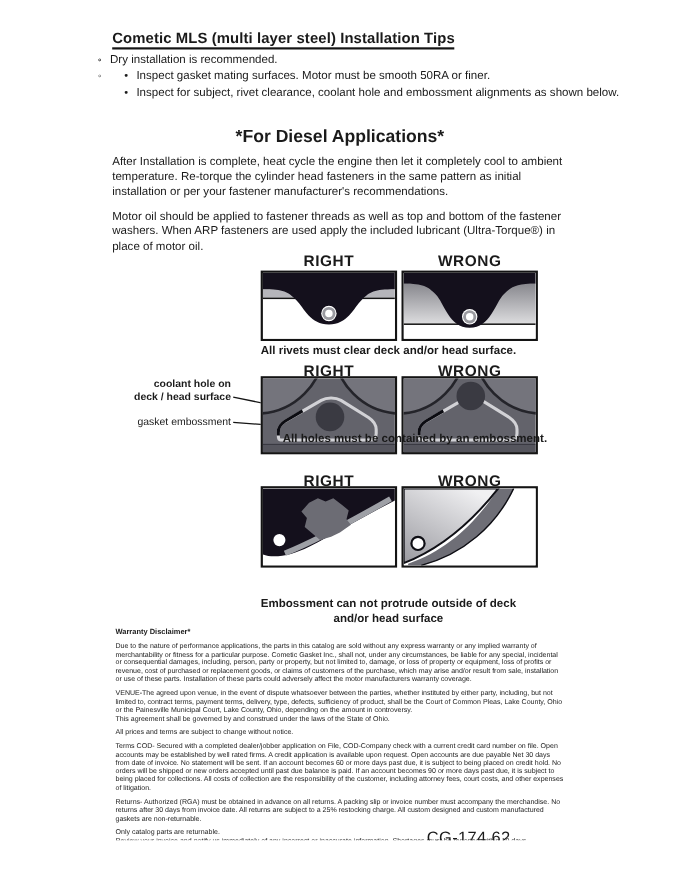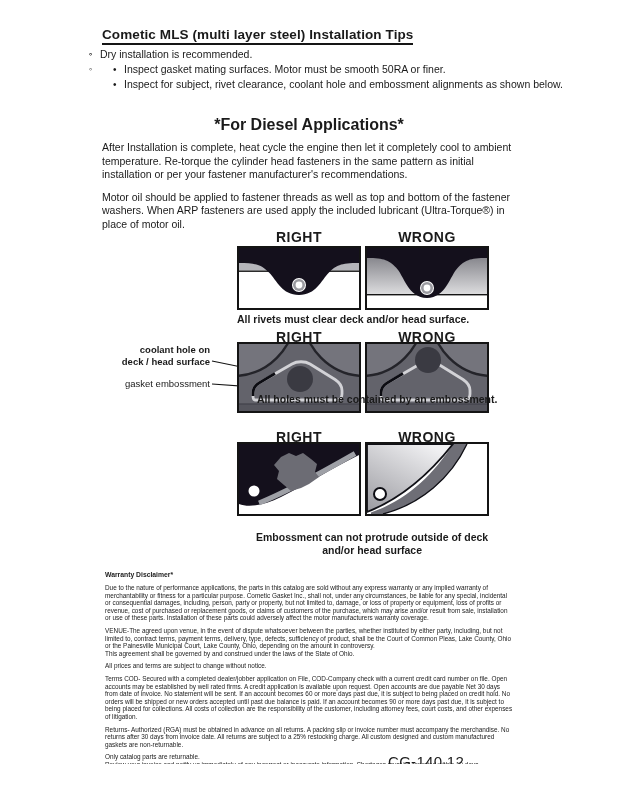--- a/index.html
+++ b/index.html
@@ -161,30 +161,30 @@
             <stop offset="1" stop-color="#f0f0f2"></stop>
         </linearGradient>
       </defs>
       <rect width="120" height="70" fill="#ffffff"></rect>
       <path d="M86,0 H100 C84,34 54,60 16,70 H4 V68.5 C40,56 66,31 86,0 Z" fill="#6e6e76"></path>
       <path d="M100,0 C84,34 54,60 16,70" fill="none" stroke="#0e0e14" stroke-width="1.3"></path>
       <path d="M0,0 H86 C64,28 36,54 0,68 Z" fill="url(#gw3)" stroke="#101016" stroke-width="1.8"></path>
       <circle cx="13" cy="50" r="6" fill="#ffffff" stroke="#0e0e14" stroke-width="2"></circle>
     </svg>
   </div>
-  <div class="dg-cap" style="left:237px; top:531px;margin-left:19px;">Embossment can not protrude outside of deck
+  <div class="dg-cap" style="left:237px; top:543px;">Embossment can not protrude outside of deck
 and/or head surface</div>
 
   <div class="legal">
     <h3>Warranty Disclaimer*</h3>
     <p>Due to the nature of performance applications, the parts in this catalog are sold without any express warranty or any implied warranty of merchantability or fitness for a particular purpose.  Cometic Gasket Inc., shall not, under any circumstances, be liable for any special, incidental or consequential damages, including, person, party or property, but not limited to, damage, or loss of property or equipment, loss of profits or revenue, cost of purchased or replacement goods, or claims of customers of the purchase, which may arise and/or result from sale, installation or use of these parts.  Installation of these parts could adversely affect the motor manufacturers warranty coverage.</p>
     <p>VENUE-The agreed upon venue, in the event of dispute whatsoever between the parties, whether instituted by either party, including, but not limited to, contract terms, payment terms, delivery, type, defects, sufficiency of product, shall be the Court of Common Pleas, Lake County, Ohio or the Painesville Municipal Court, Lake County, Ohio, depending on the amount in controversy.
 This agreement shall be governed by and construed under the laws of the State of Ohio.</p>
     <p>All prices and terms are subject to change without notice.</p>
     <p>Terms COD- Secured with a completed dealer/jobber application on File, COD-Company check with a current credit card number on file.  Open accounts may be established by well rated firms.  A credit application is available upon request.  Open accounts are due payable Net 30 days from date of invoice.  No statement will be sent.  If an account becomes 60 or more days past due, it is subject to being placed on credit hold.  No orders will be shipped or new orders accepted until past due balance is paid.  If an account becomes 90 or more days past due, it is subject to being placed for collections.  All costs of collection are the responsibility of the customer, including attorney fees, court costs, and other expenses of litigation.</p>
     <p>Returns- Authorized (RGA) must be obtained in advance on all returns.  A packing slip or invoice number must accompany the merchandise.  No returns after 30 days from invoice date.  All returns are subject to a 25% restocking charge.  All custom designed and custom manufactured gaskets are non-returnable.</p>
     <p>Only catalog parts are returnable.
 Review your invoice and notify us immediately of any incorrect or inaccurate information.  Shortages must be reported within 10 days.</p>
   </div>
 
-  <div class="code">CG-140.12</div>
+  <div class="code">CG-174.62</div>
 
 </div>
 
 </body></html>

